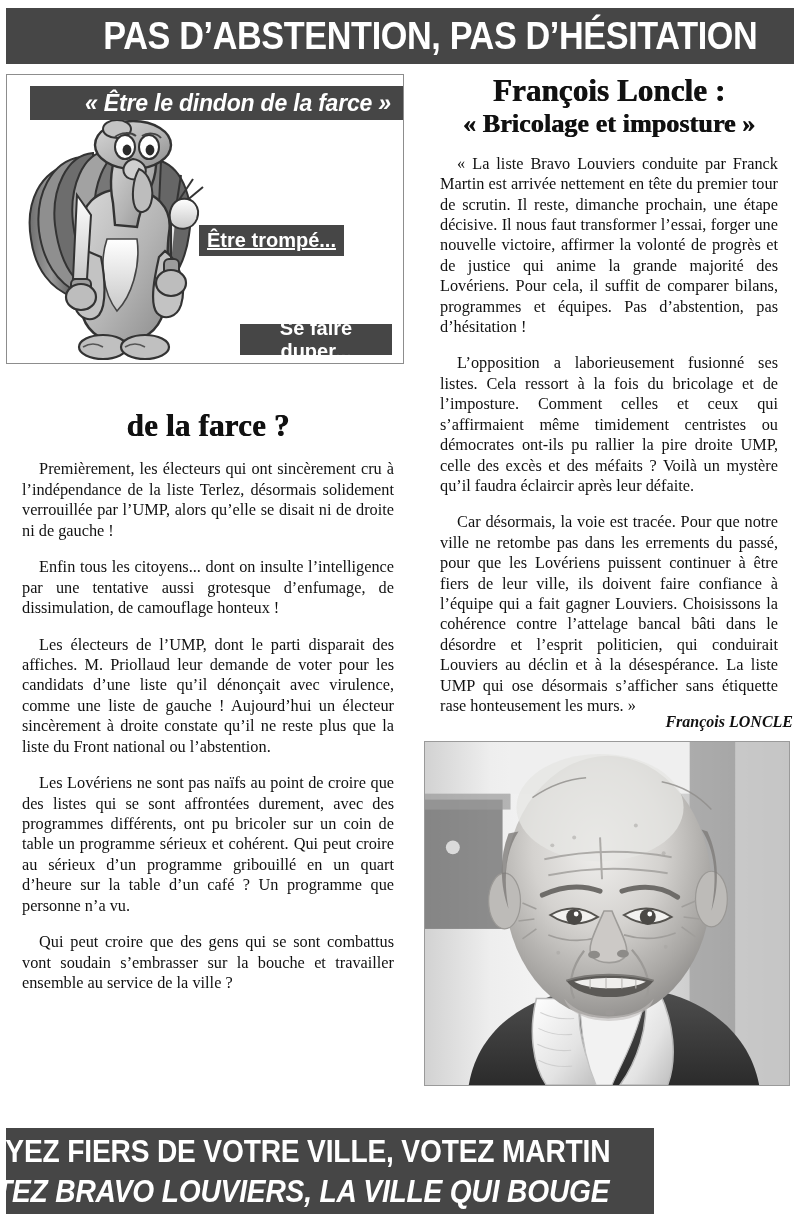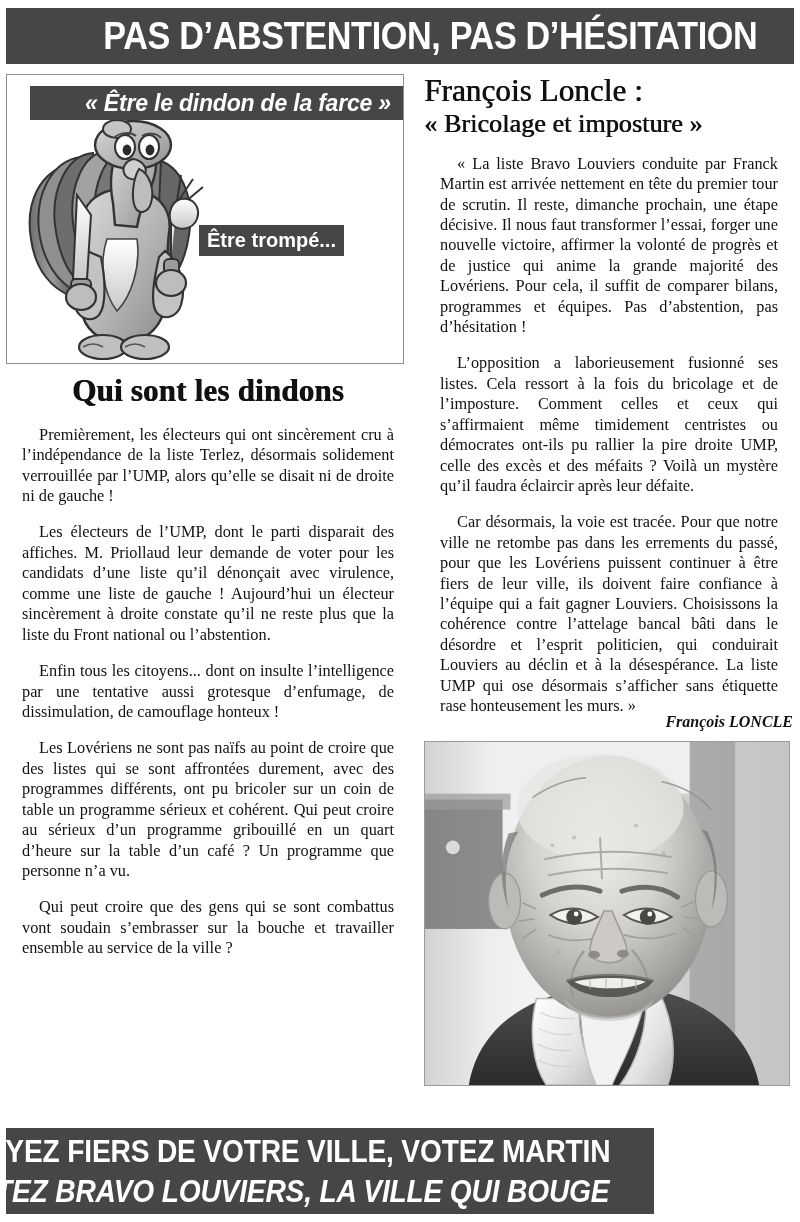--- a/index.html
+++ b/index.html
@@ -113,21 +113,21 @@
     font-size: 20px;
     display: flex;
     align-items: center;
     justify-content: center;
     text-align: center;
     line-height: 1.12;
     padding: 3px 8px;
     box-sizing: border-box;
     white-space: pre-line;
   }
-  .cap-1 { left: 192px; top: 150px; width: 145px; height: 31px; }
+  .cap-1 { left: 192px; top: 150px; width: 145px; height: 31px; text-decoration: underline; }
   .cap-2 { left: 233px; top: 249px; width: 152px; height: 31px; }
 
   .turkey-svg {
     position: absolute;
     left: 14px;
     top: 36px;
     width: 215px;
     height: 250px;
   }
 
@@ -137,22 +137,23 @@
     text-align: center;
     font-family: "Liberation Serif", serif;
     font-weight: bold;
     font-size: 31px;
     line-height: 1.12;
     letter-spacing: 0.2px;
     text-shadow: 0.6px 0 0 #111;
   }
   .head-right {
     margin: 0 0 6px 0;
+    text-align: center;
     font-family: "Liberation Serif", serif;
-    font-weight: normal;
+    font-weight: bold;
     line-height: 1.12;
     letter-spacing: 0.1px;
     text-shadow: 0.7px 0 0 #111;
   }
   .head-right .l1 { font-size: 31px; display: block; }
   .head-right .l2 { font-size: 26px; display: block; }
 
   
   .body-text p {
     margin: 16px;
@@ -268,31 +269,33 @@
       <rect x="143" y="148" width="15" height="26" rx="5" fill="#9d9d9d" stroke="#333" stroke-width="2"></rect>
       <ellipse cx="150" cy="172" rx="15" ry="13" fill="#bdbdbd" stroke="#333" stroke-width="2.2"></ellipse>
 
       <ellipse cx="82" cy="236" rx="24" ry="12" fill="#c0c0c0" stroke="#333" stroke-width="2.2"></ellipse>
       <ellipse cx="124" cy="236" rx="24" ry="12" fill="#c0c0c0" stroke="#333" stroke-width="2.2"></ellipse>
       <path d="M62 236 q10 -6 20 0 M104 236 q10 -6 20 0" fill="none" stroke="#555" stroke-width="1.6"></path>
     </svg>
 
     <div class="cartoon-title">« Être le dindon de la farce »</div>
     <div class="cap cap-1">Être trompé...</div>
+    <div class="cap cap-2">Se faire duper...</div>
 
   </div>
 
   <h2 class="head-left">
-    <span>Qui sont les dindons</span><br>
+    <br>
+    <span>de la farce ?</span>
   </h2>
 
   <div class="body-text">
     <p>Premièrement, les électeurs qui ont sincèrement cru à l’indépendance de la liste Terlez, désormais solidement verrouillée par l’UMP, alors qu’elle se disait ni de droite ni de gauche !</p>
+    <p>Enfin tous les citoyens... dont on insulte l’intelligence par une tentative aussi grotesque d’enfumage, de dissimulation, de camouflage honteux !</p>
     <p>Les électeurs de l’UMP, dont le parti disparait des affiches. M. Priollaud leur demande de voter pour les candidats d’une liste qu’il dénonçait avec virulence, comme une liste de gauche ! Aujourd’hui un électeur sincèrement à droite constate qu’il ne reste plus que la liste du Front national ou l’abstention.</p>
-    <p>Enfin tous les citoyens... dont on insulte l’intelligence par une tentative aussi grotesque d’enfumage, de dissimulation, de camouflage honteux !</p>
     <p>Les Lovériens ne sont pas naïfs au point de croire que des listes qui se sont affrontées durement, avec des programmes différents, ont pu bricoler sur un coin de table un programme sérieux et cohérent.  Qui peut croire au sérieux d’un programme gribouillé en un quart d’heure sur la table d’un café ? Un programme que personne n’a vu.</p>
     <p>Qui peut croire que des gens qui se sont combattus vont soudain s’embrasser sur la bouche et travailler ensemble au service de la ville ?</p>
   </div>
 </div>
 
 <div class="col-right">
 
   <h2 class="head-right">
     <span class="l1">François Loncle :</span>
     <span class="l2">« Bricolage et imposture »</span>

